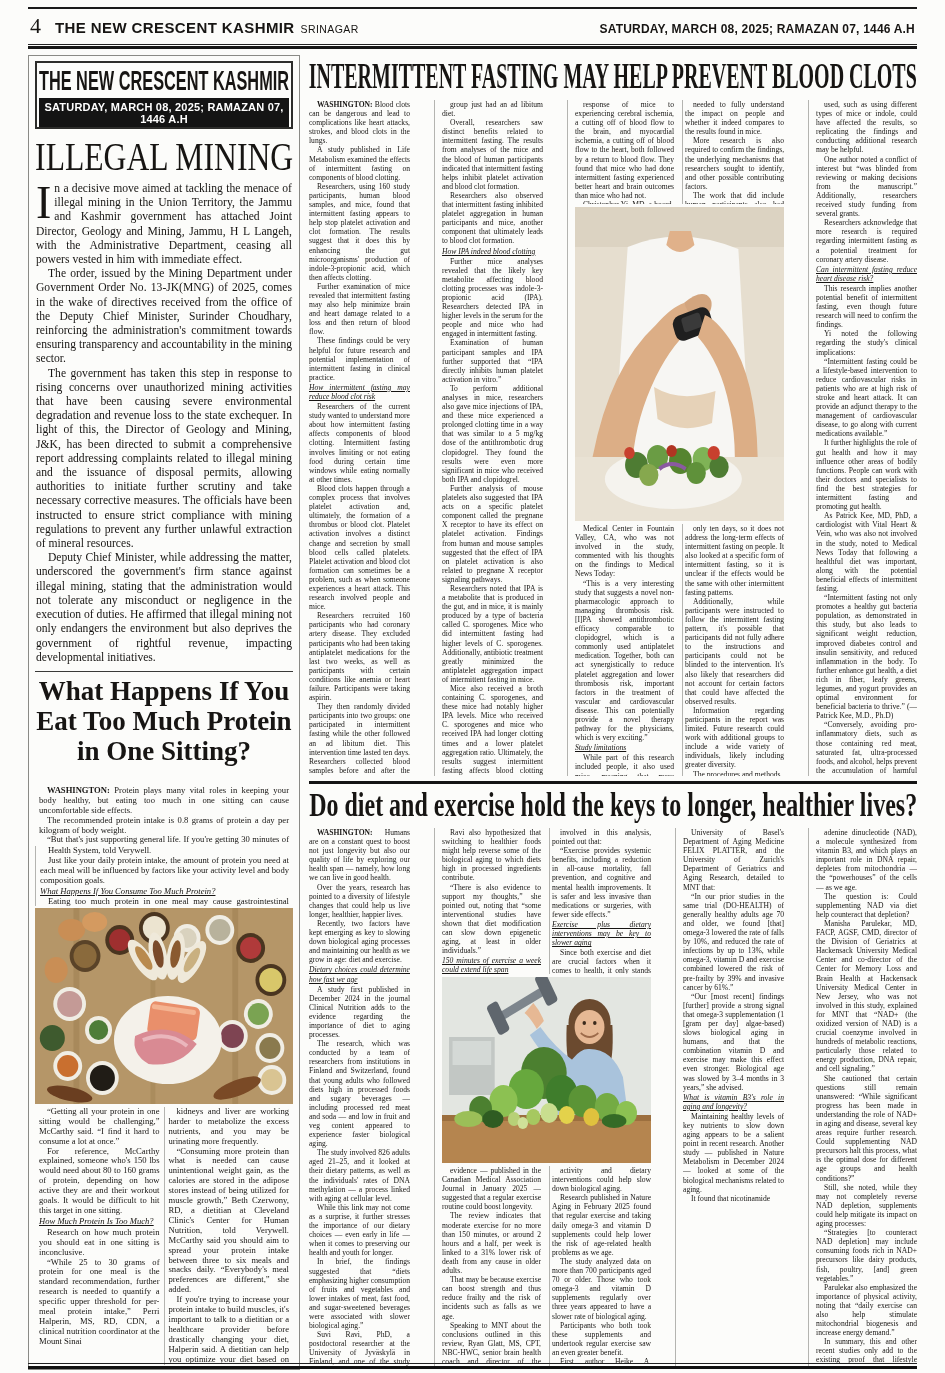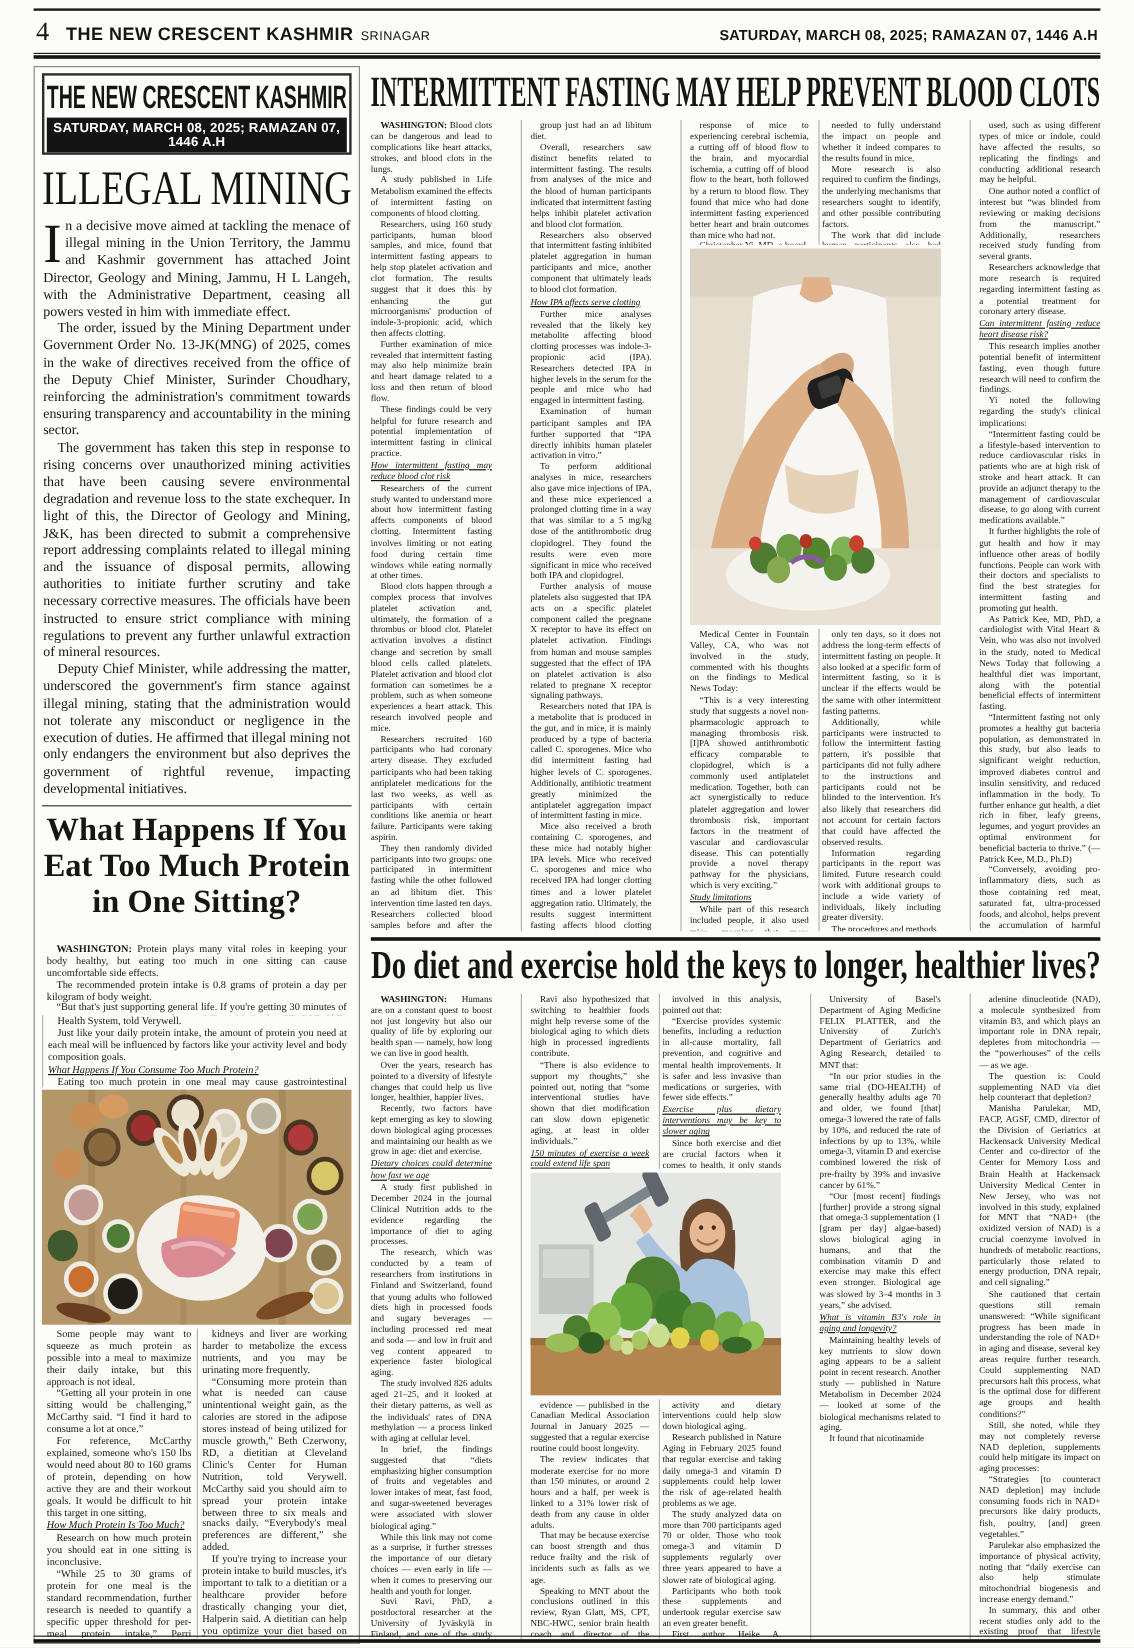--- a/index.html
+++ b/index.html
@@ -171,21 +171,20 @@
         <rect x="118" y="96" width="52" height="34" rx="6" fill="#e98f6b" transform="rotate(8 144 113)"></rect>
         <rect x="121" y="99" width="46" height="5" rx="2" fill="#f4b492" transform="rotate(8 144 104)"></rect>
         <path d="M104 128 Q140 112 168 136 Q150 160 118 156 Q100 146 104 128Z" fill="#d98a93"></path>
         <path d="M112 132 Q138 122 158 138" stroke="#eab6bc" stroke-width="4" fill="none"></path>
         <ellipse cx="210" cy="180" rx="26" ry="8" transform="rotate(-20 210 180)" fill="#7a4a26"></ellipse>
         <ellipse cx="36" cy="186" rx="24" ry="7" transform="rotate(12 36 186)" fill="#6a3e20"></ellipse>
       </svg>
 
       <div class="twocol p-bottom">
         <div class="tc">
-            <p class="para">Some people may want to squeeze as much protein as possible into a meal to maximize their daily intake, but this approach is not ideal.</p>
             <p class="para">“Getting all your protein in one sitting would be challenging,” McCarthy said. “I find it hard to consume a lot at once.”</p>
             <p class="para">For reference, McCarthy explained, someone who's 150 lbs would need about 80 to 160 grams of protein, depending on how active they are and their workout goals. It would be difficult to hit this target in one sitting.</p>
             <p class="subhead">How Much Protein Is Too Much?</p>
             <p class="para">Research on how much protein you should eat in one sitting is inconclusive.</p>
             <p class="para">“While 25 to 30 grams of protein for one meal is the standard recommendation, further research is needed to quantify a specific upper threshold for per-meal protein intake,” Perri Halperin, MS, RD, CDN, a clinical nutrition coordinator at the Mount Sinai</p>
           </div>
         <div class="tc">
             <p class="para">kidneys and liver are working harder to metabolize the excess nutrients, and you may be urinating more frequently.</p>
             <p class="para">“Consuming more protein than what is needed can cause unintentional weight gain, as the calories are stored in the adipose stores instead of being utilized for muscle growth,” Beth Czerwony, RD, a dietitian at Cleveland Clinic's Center for Human Nutrition, told Verywell. McCarthy said you should aim to spread your protein intake between three to six meals and snacks daily. “Everybody's meal preferences are different,” she added.</p>
             <p class="para">If you're trying to increase your protein intake to build muscles, it's important to talk to a dietitian or a healthcare provider before drastically changing your diet, Halperin said. A dietitian can help you optimize your diet based on your goals, determining how often you need to eat and what foods will best serve those goals.</p>
@@ -209,21 +208,21 @@
             <p class="para">Researchers of the current study wanted to understand more about how intermittent fasting affects components of blood clotting. Intermittent fasting involves limiting or not eating food during certain time windows while eating normally at other times.</p>
             <p class="para">Blood clots happen through a complex process that involves platelet activation and, ultimately, the formation of a thrombus or blood clot. Platelet activation involves a distinct change and secretion by small blood cells called platelets. Platelet activation and blood clot formation can sometimes be a problem, such as when someone experiences a heart attack. This research involved people and mice.</p>
             <p class="para">Researchers recruited 160 participants who had coronary artery disease. They excluded participants who had been taking antiplatelet medications for the last two weeks, as well as participants with certain conditions like anemia or heart failure. Participants were taking aspirin.</p>
             <p class="para">They then randomly divided participants into two groups: one participated in intermittent fasting while the other followed an ad libitum diet. This intervention time lasted ten days. Researchers collected blood samples before and after the intervention.</p>
             <p class="para">The intervention was similar for the mice, with one group doing intermittent fasting while the other</p>
           </div>
         <div class="ncol w1">
             <p class="para">group just had an ad libitum diet.</p>
             <p class="para">Overall, researchers saw distinct benefits related to intermittent fasting. The results from analyses of the mice and the blood of human participants indicated that intermittent fasting helps inhibit platelet activation and blood clot formation.</p>
             <p class="para">Researchers also observed that intermittent fasting inhibited platelet aggregation in human participants and mice, another component that ultimately leads to blood clot formation.</p>
-            <p class="subhead">How IPA affects serve clotting</p>
+            <p class="subhead">How IPA indeed blood clotting</p>
             <p class="para">Further mice analyses revealed that the likely key metabolite affecting blood clotting processes was indole-3-propionic acid (IPA). Researchers detected IPA in higher levels in the serum for the people and mice who had engaged in intermittent fasting.</p>
             <p class="para">Examination of human participant samples and IPA further supported that “IPA directly inhibits human platelet activation in vitro.”</p>
             <p class="para">To perform additional analyses in mice, researchers also gave mice injections of IPA, and these mice experienced a prolonged clotting time in a way that was similar to a 5 mg/kg dose of the antithrombotic drug clopidogrel. They found the results were even more significant in mice who received both IPA and clopidogrel.</p>
             <p class="para">Further analysis of mouse platelets also suggested that IPA acts on a specific platelet component called the pregnane X receptor to have its effect on platelet activation. Findings from human and mouse samples suggested that the effect of IPA on platelet activation is also related to pregnane X receptor signaling pathways.</p>
             <p class="para">Researchers noted that IPA is a metabolite that is produced in the gut, and in mice, it is mainly produced by a type of bacteria called C. sporogenes. Mice who did intermittent fasting had higher levels of C. sporogenes. Additionally, antibiotic treatment greatly minimized the antiplatelet aggregation impact of intermittent fasting in mice.</p>
             <p class="para">Mice also received a broth containing C. sporogenes, and these mice had notably higher IPA levels. Mice who received C. sporogenes and mice who received IPA had longer clotting times and a lower platelet aggregation ratio. Ultimately, the results suggest intermittent fasting affects blood clotting through a metabolite produced in the gut.</p>
             <p class="para">Researchers also tested the</p>
           </div>
         <div class="midwrap w2">
           <div class="midrow mid-top">
@@ -302,22 +301,22 @@
 
       <div class="colrow bottom-cols">
         <div class="ncol w1">
             <p class="para"><b>WASHINGTON: </b>Humans are on a constant quest to boost not just longevity but also our quality of life by exploring our health span — namely, how long we can live in good health.</p>
             <p class="para">Over the years, research has pointed to a diversity of lifestyle changes that could help us live longer, healthier, happier lives.</p>
             <p class="para">Recently, two factors have kept emerging as key to slowing down biological aging processes and maintaining our health as we grow in age: diet and exercise.</p>
             <p class="subhead">Dietary choices could determine how fast we age</p>
             <p class="para">A study first published in December 2024 in the journal Clinical Nutrition adds to the evidence regarding the importance of diet to aging processes.</p>
             <p class="para">The research, which was conducted by a team of researchers from institutions in Finland and Switzerland, found that young adults who followed diets high in processed foods and sugary beverages — including processed red meat and soda — and low in fruit and veg content appeared to experience faster biological aging.</p>
             <p class="para">The study involved 826 adults aged 21–25, and it looked at their dietary patterns, as well as the individuals' rates of DNA methylation — a process linked with aging at cellular level.</p>
+            <p class="para">While this link may not come as a surprise, it further stresses the importance of our dietary choices — even early in life — when it comes to preserving our health and youth for longer.</p>
             <p class="para">In brief, the findings suggested that “diets emphasizing higher consumption of fruits and vegetables and lower intakes of meat, fast food, and sugar-sweetened beverages were associated with slower biological aging.”</p>
-            <p class="para">While this link may not come as a surprise, it further stresses the importance of our dietary choices — even early in life — when it comes to preserving our health and youth for longer.</p>
             <p class="para">Suvi Ravi, PhD, a postdoctoral researcher at the University of Jyväskylä in Finland, and one of the study authors, also noted that the findings were not unexpected.</p>
           </div>
         <div class="midwrap w2">
           <div class="midrow b-mid-top">
             <div class="mc ncol">
                 <p class="para">Ravi also hypothesized that switching to healthier foods might help reverse some of the biological aging to which diets high in processed ingredients contribute.</p>
                 <p class="para">“There is also evidence to support my thoughts,” she pointed out, noting that “some interventional studies have shown that diet modification can slow down epigenetic aging, at least in older individuals.”</p>
                 <p class="subhead">150 minutes of exercise a week could extend life span</p>
                 <p class="para">Furthermore, a review of recent</p>
               </div>

